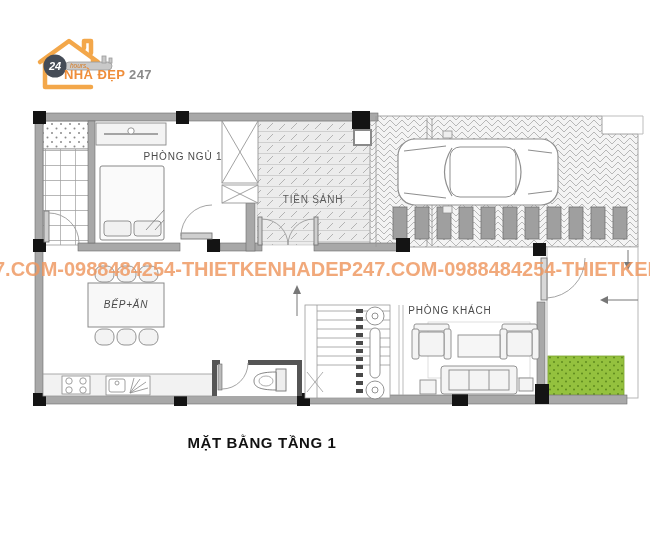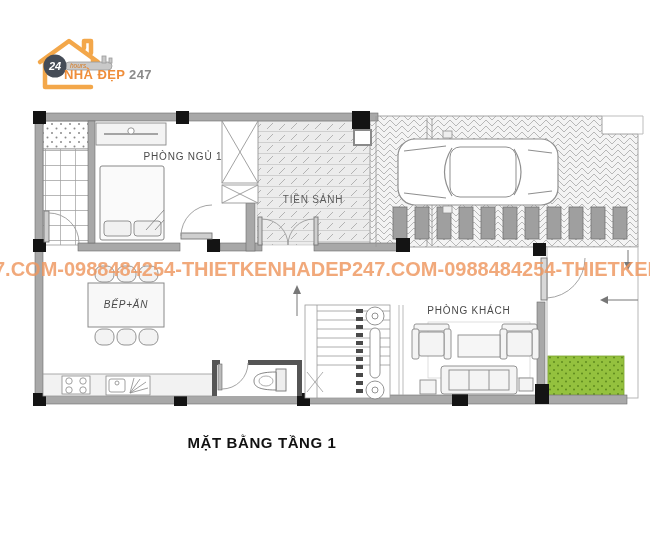--- a/index.html
+++ b/index.html
@@ -289,21 +289,21 @@
       <line x1="489" y1="370" x2="489" y2="390"></line>
     </g>
     <rect x="420" y="380" width="16" height="14" fill="#f4f4f4" stroke="#888" stroke-width="0.9"></rect>
     <rect x="519" y="378" width="14" height="13" fill="#f4f4f4" stroke="#888" stroke-width="0.9"></rect>
   </g>
 </svg>
 
 <div class="room-label" style="left:183px;top:151px;">PHÒNG NGỦ 1</div>
 <div class="room-label" style="left:313px;top:172px;color:#5a5a5a;margin-top:22px;">TIỀN SẢNH</div>
 <div class="room-label" style="left:126px;top:299px;font-style:italic;">BẾP+ĂN</div>
-<div class="room-label" style="left:469px;top:305px;">PHÒNG KHÁCH</div>
+<div class="room-label" style="left:450px;top:305px;">PHÒNG KHÁCH</div>
 
 <div class="watermark">
   <span>7.COM-0988484254-THIETKENHADEP247.COM-0988484254-THIETKENHADEP2</span>
 </div>
 
 <div class="logo">
   <svg width="100" height="60" viewBox="0 0 100 60">
 
     <g fill="none" stroke="#F3A74A" stroke-width="4.5" stroke-linecap="round" stroke-linejoin="round">
       <path d="M8 26 L37 5 L66 26"></path>

